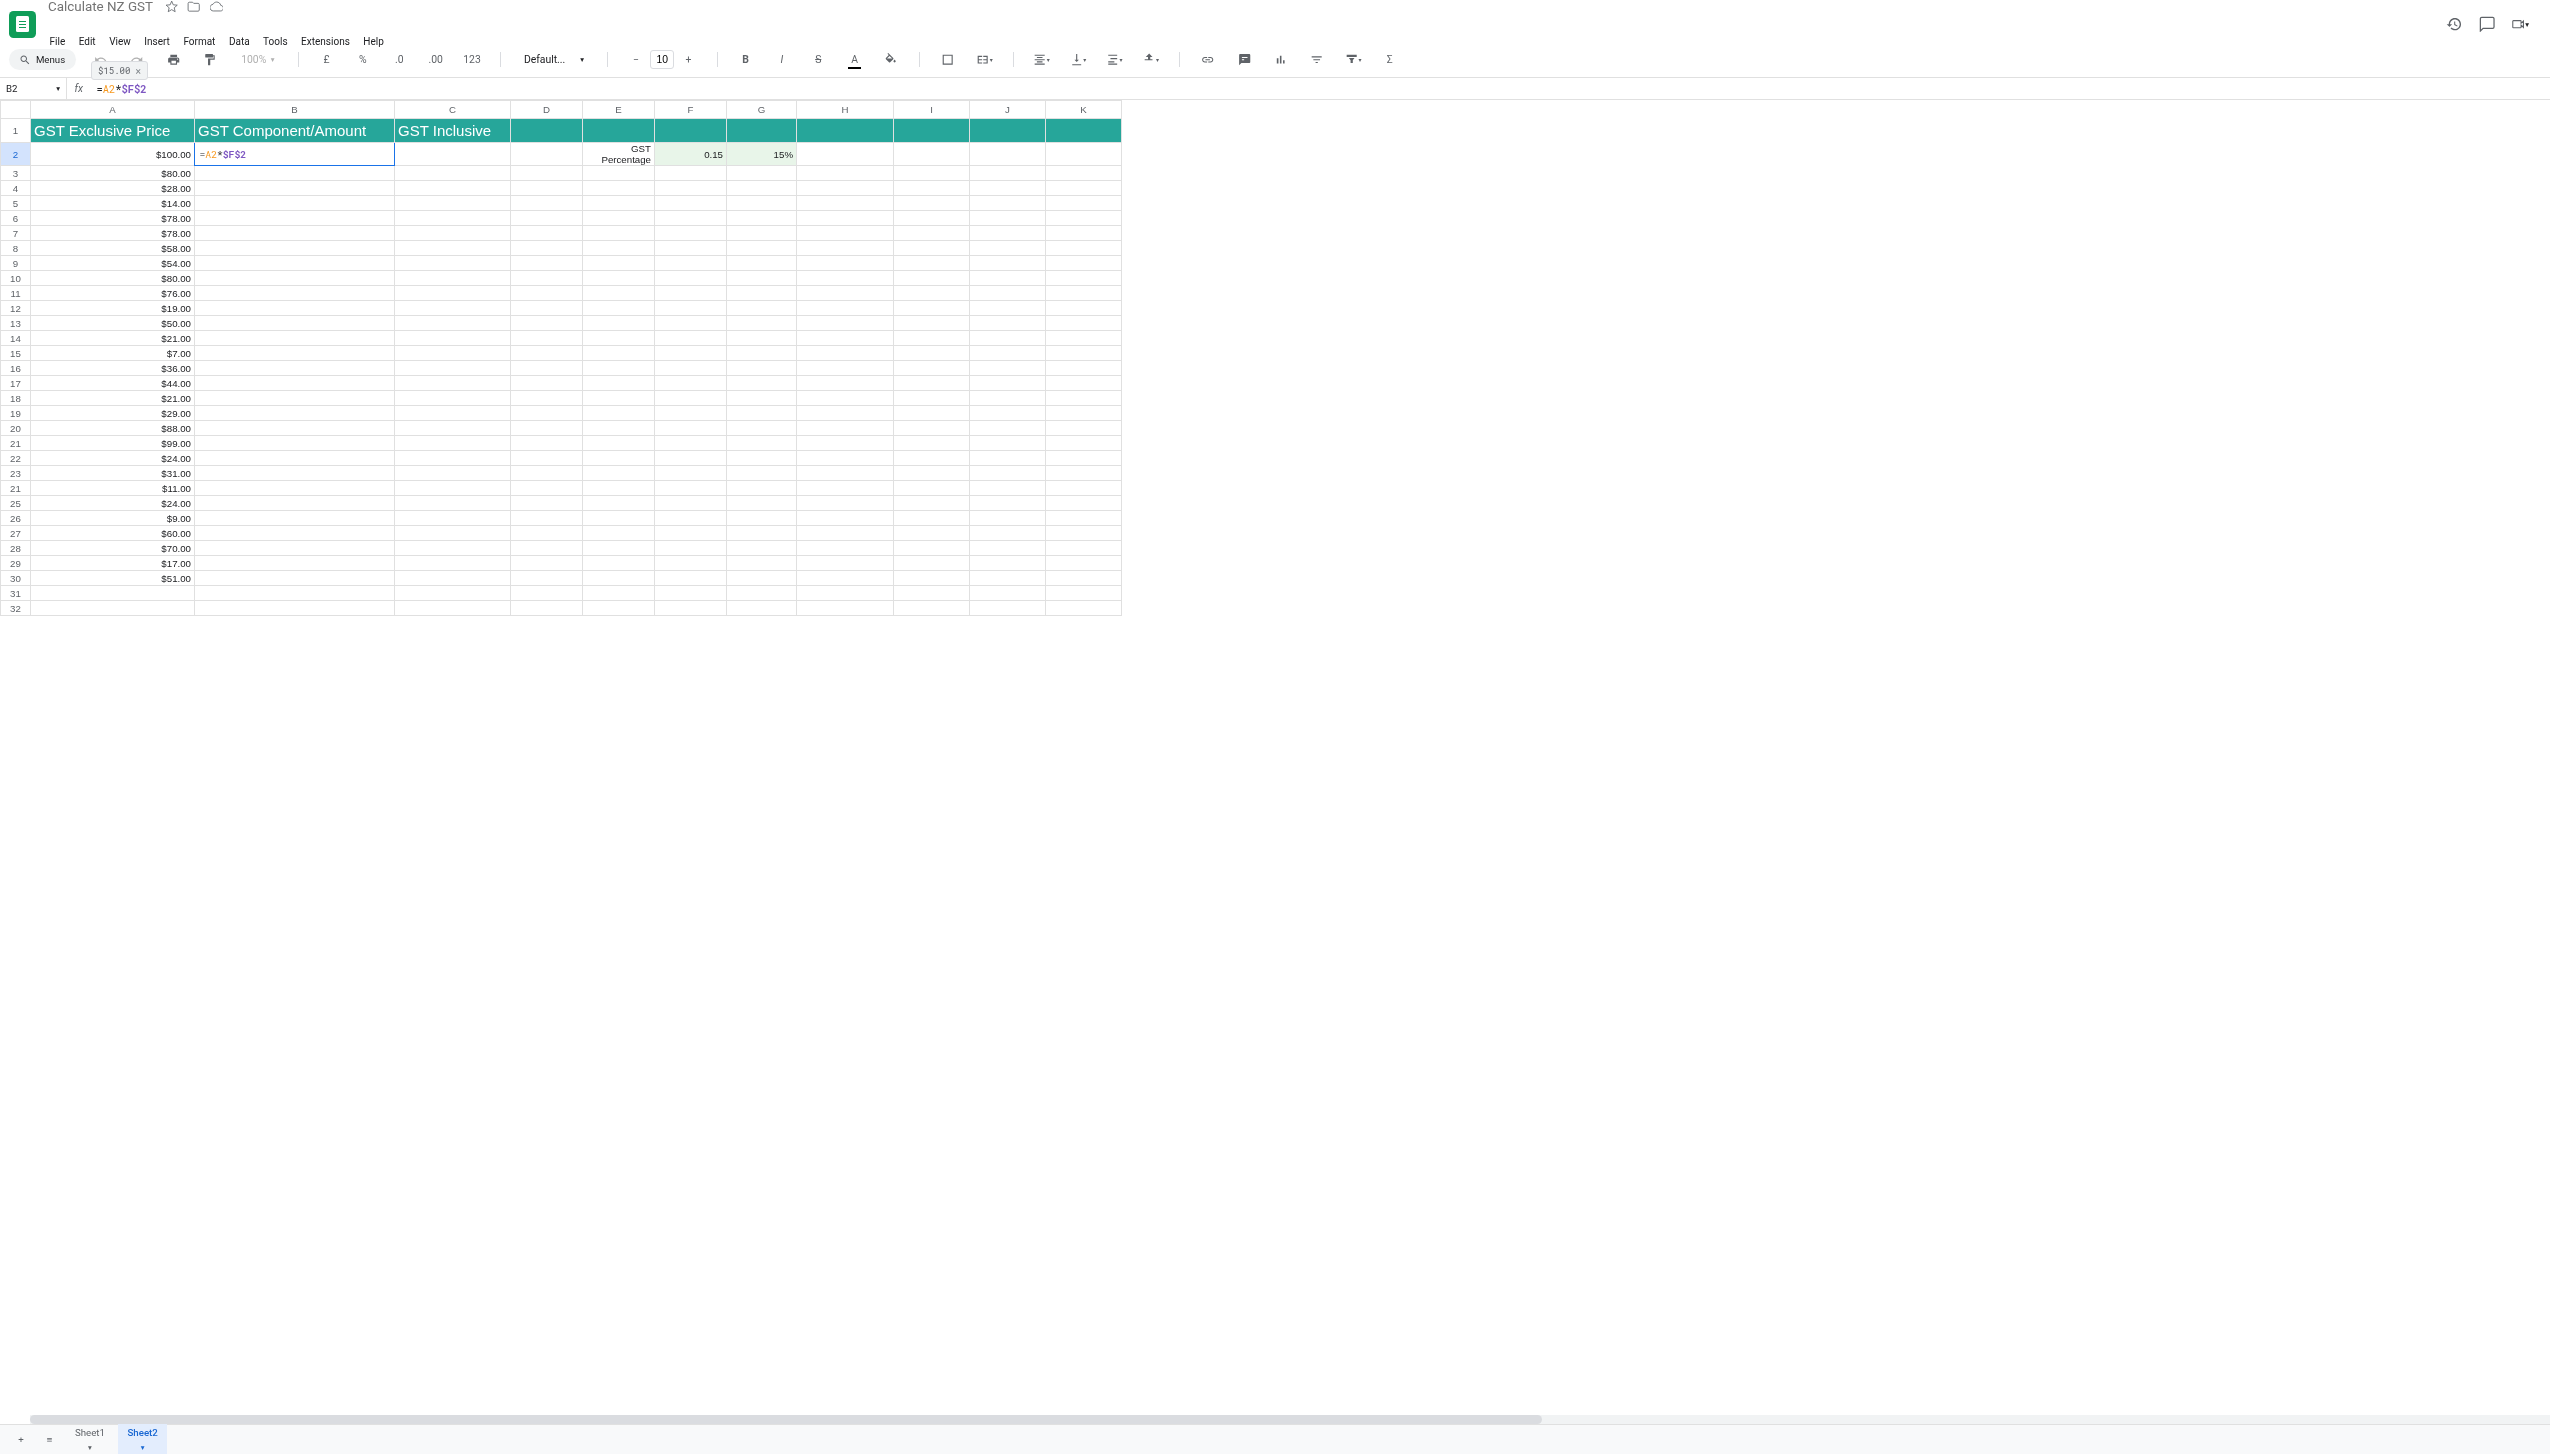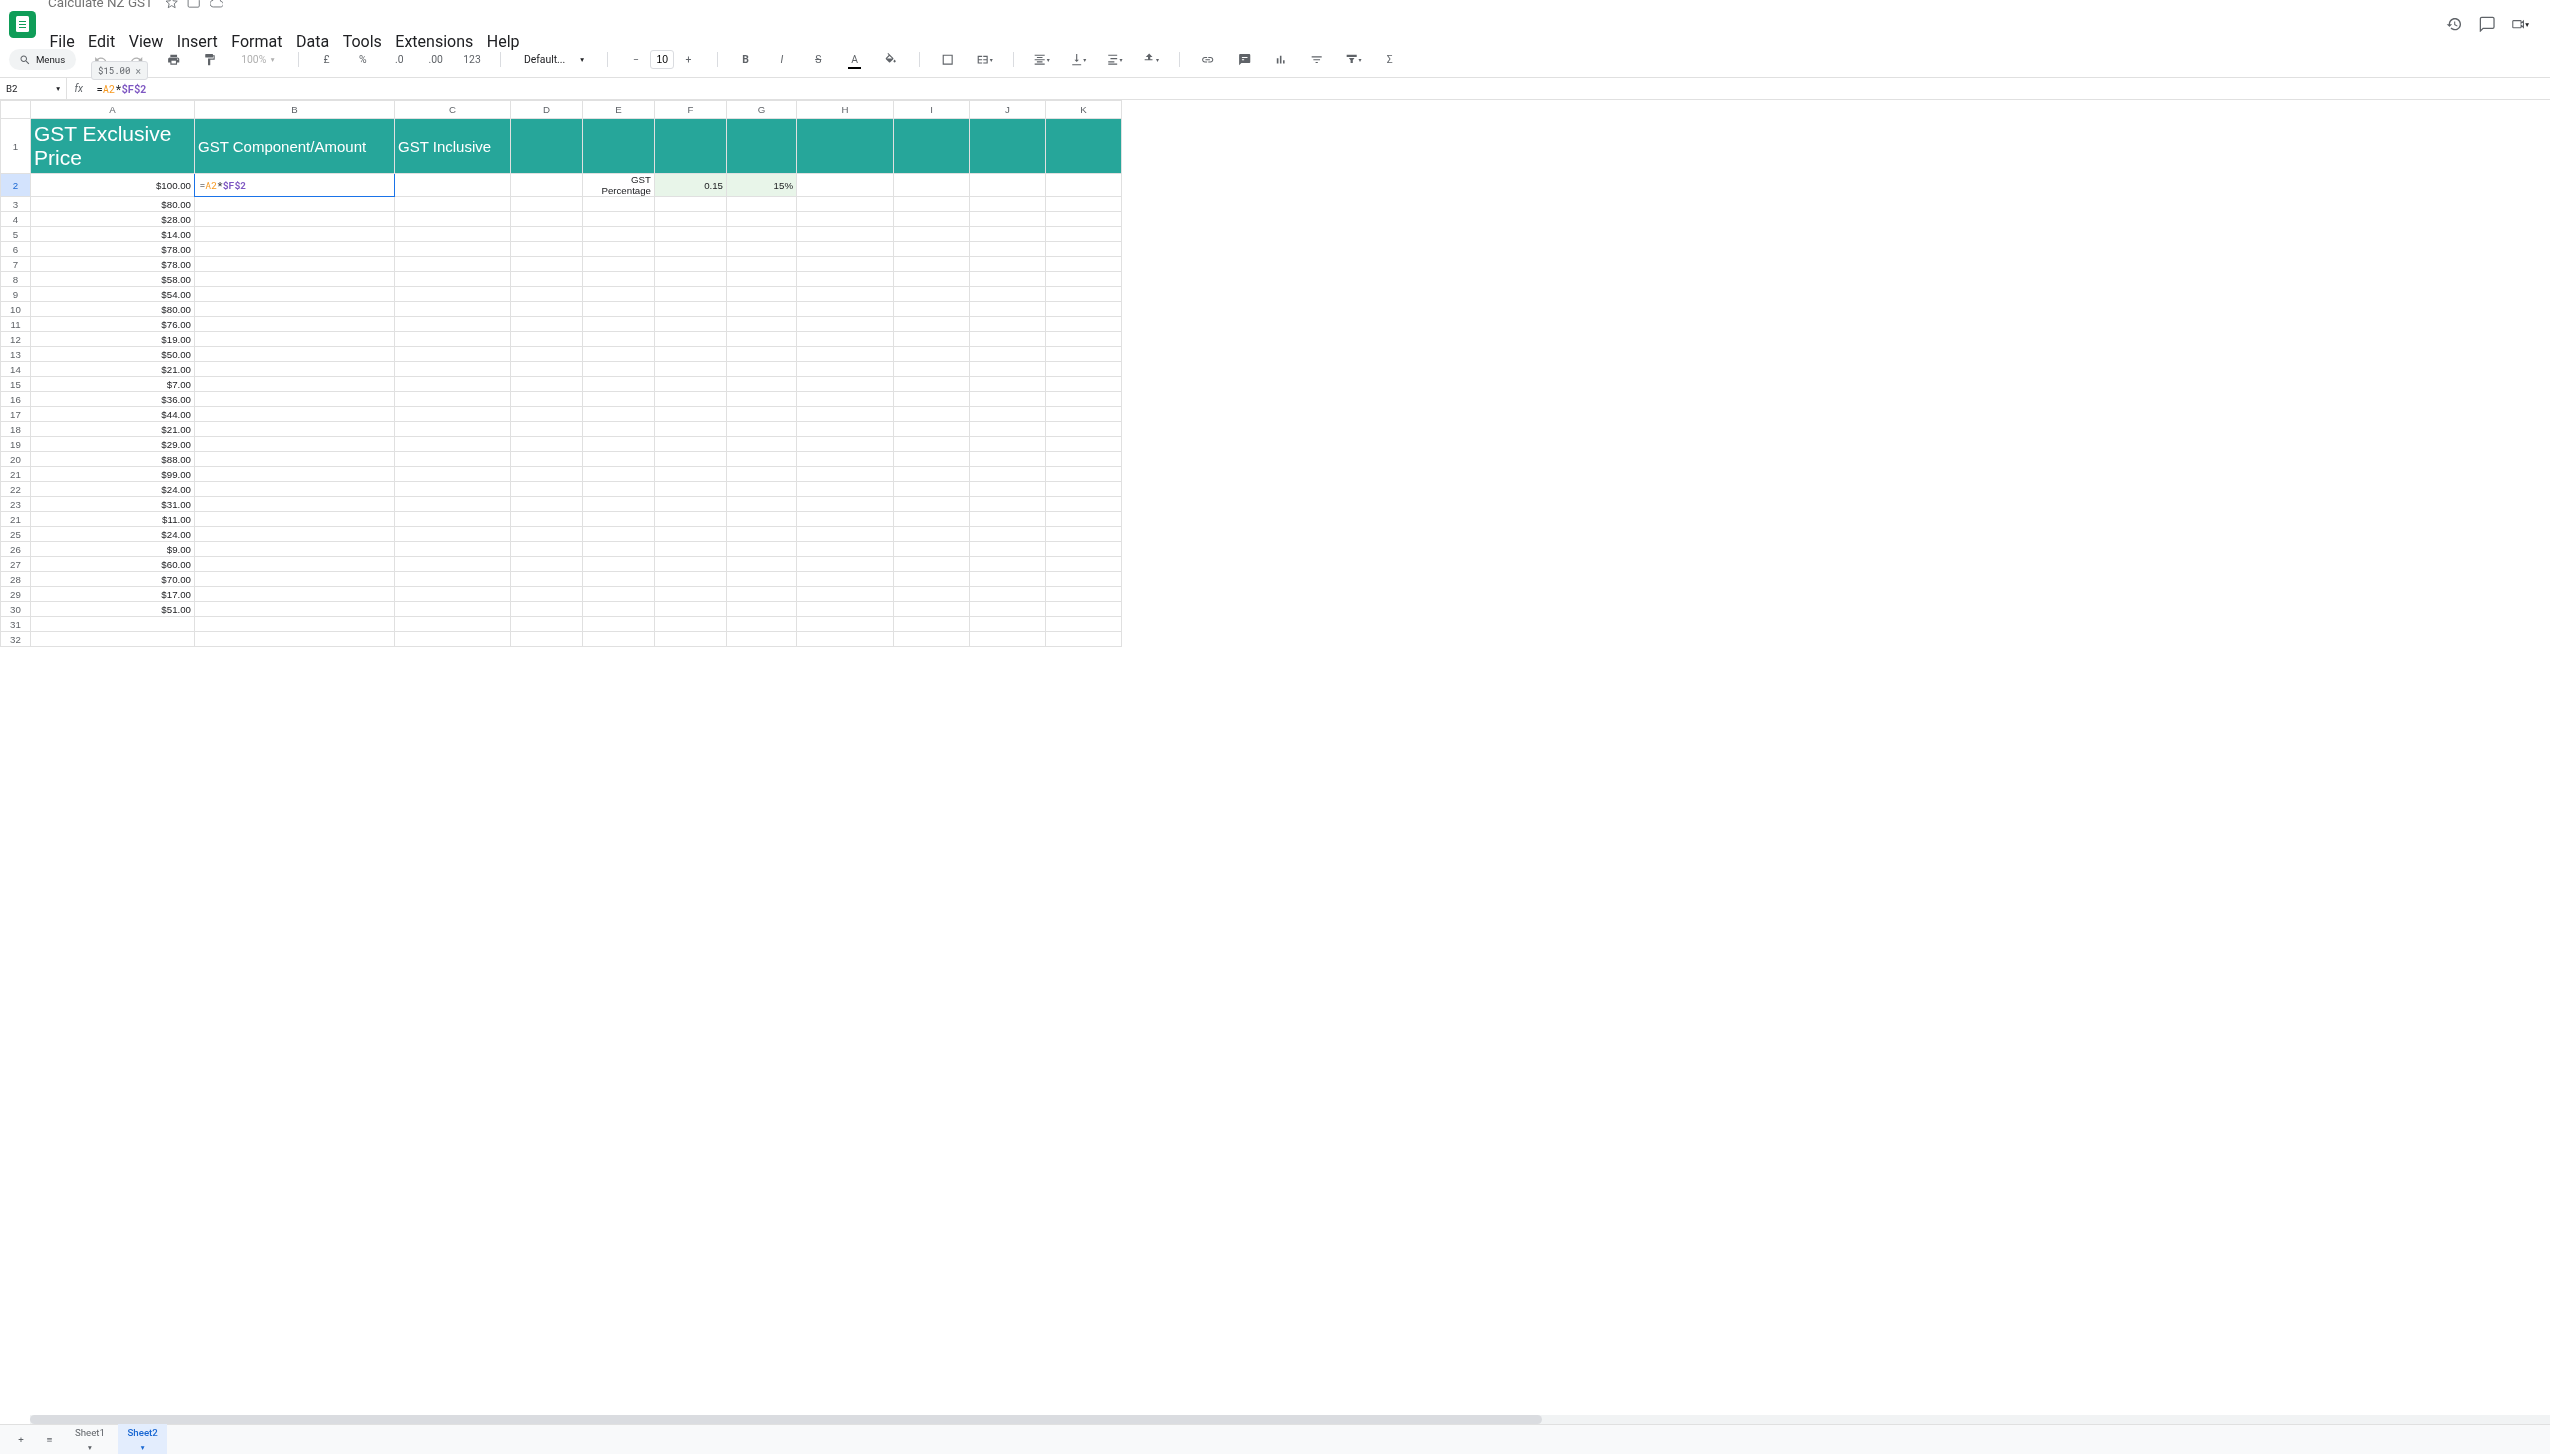--- a/index.html
+++ b/index.html
@@ -9,21 +9,21 @@
     .title-bar { display: flex; align-items: center; padding: 6px 9px 0; height: 42px; }
     .logo { width: 27px; height: 27px; background: #0f9d58; border-radius: 4.5px; display: flex; align-items: center; justify-content: center; margin-right: 7.5px; position: relative; }
     .logo::before { content: ''; position: absolute; width: 13.4px; height: 16.4px; background: #fff; border-radius: 1.5px; }
     .logo::after { content: ''; position: absolute; width: 7.5px; height: 1.5px; background: #0f9d58; top: 10.4px; box-shadow: 0 3px 0 #0f9d58, 0 6px 0 #0f9d58; }
     .title-section { flex: 1; }
     .doc-title-row { display: flex; align-items: center; gap: 7.5px; }
     .doc-title { font-size: 13.4px; color: #737373; padding: 1.5px 4.5px; }
     .title-icons { display: flex; gap: 9px; }
     .title-icon { width: 13.4px; height: 13.4px; display: flex; align-items: center; justify-content: center; cursor: pointer; }
     .menu-bar { display: flex; gap: 1.5px; margin-top: 1.5px; }
-    .menu-item { padding: 3px 6px; font-size: 16px; color: #202124; cursor: pointer; border-radius: 3px; margin-top: 16px; }
+    .menu-item { padding: 3px 6px; font-size: 10px; color: #202124; cursor: pointer; border-radius: 3px; margin-top: 16px; }
     .right-icons { display: flex; align-items: center; gap: 15px; padding-right: 12px; }
     .right-icon { width: 18px; height: 18px; cursor: pointer; display: flex; align-items: center; justify-content: center; }
     .right-icon svg { fill: #5f6368; }
     
     
     .toolbar { display: flex; align-items: center; padding: 4.5px 9px; height: 36px; border-bottom: 0.7px solid #e0e0e0; gap: 14px; }
     .search-btn { display: flex; align-items: center; gap: 4.5px; padding: 4.5px 10.4px; background: #f1f3f4; border-radius: 12px; cursor: pointer; }
     .tool-btn { width: 22.4px; height: 22.4px; display: flex; align-items: center; justify-content: center; cursor: pointer; border-radius: 3px; color: #5f6368; font-size: 10.4px; }
     .tool-divider { width: 0.7px; height: 15px; background: #dadce0; margin: 0 3px; }
     .zoom-val { color: #b0b0b0; font-size: 10.4px; padding: 0 6px; display: flex; align-items: center; gap: 4.5px; }
@@ -307,21 +307,21 @@
           <th class="col-header col-G">G</th>
           <th class="col-header col-H">H</th>
           <th class="col-header col-I">I</th>
           <th class="col-header col-J">J</th>
           <th class="col-header col-K">K</th>
         </tr>
       </thead>
       <tbody>
         <tr>
           <th class="row-header">1</th>
-          <td class="cell" style="background:#26a69a;color:#fff;font-size:21px;height:24px;padding:3px">GST Exclusive Price</td>
+          <td class="cell" style="background:#26a69a;color:#fff;font-size:15px;height:24px;padding:3px">GST Exclusive Price</td>
           <td class="cell" style="background:#26a69a;color:#fff;font-size:15px;height:24px;padding:3px">GST Component/Amount</td>
           <td class="cell" style="background:#26a69a;color:#fff;font-size:15px;height:24px;padding:3px">GST Inclusive</td>
           <td class="cell" style="background:#26a69a;color:#fff;font-size:15px;height:24px;padding:3px"></td>
           <td class="cell" style="background:#26a69a;color:#fff;font-size:15px;height:24px;padding:3px"></td>
           <td class="cell" style="background:#26a69a;color:#fff;font-size:15px;height:24px;padding:3px"></td>
           <td class="cell" style="background:#26a69a;color:#fff;font-size:15px;height:24px;padding:3px"></td>
           <td class="cell" style="background:#26a69a;color:#fff;font-size:15px;height:24px;padding:3px"></td>
           <td class="cell" style="background:#26a69a;color:#fff;font-size:15px;height:24px;padding:3px"></td>
           <td class="cell" style="background:#26a69a;color:#fff;font-size:15px;height:24px;padding:3px"></td>
           <td class="cell" style="background:#26a69a;color:#fff;font-size:15px;height:24px;padding:3px"></td>

